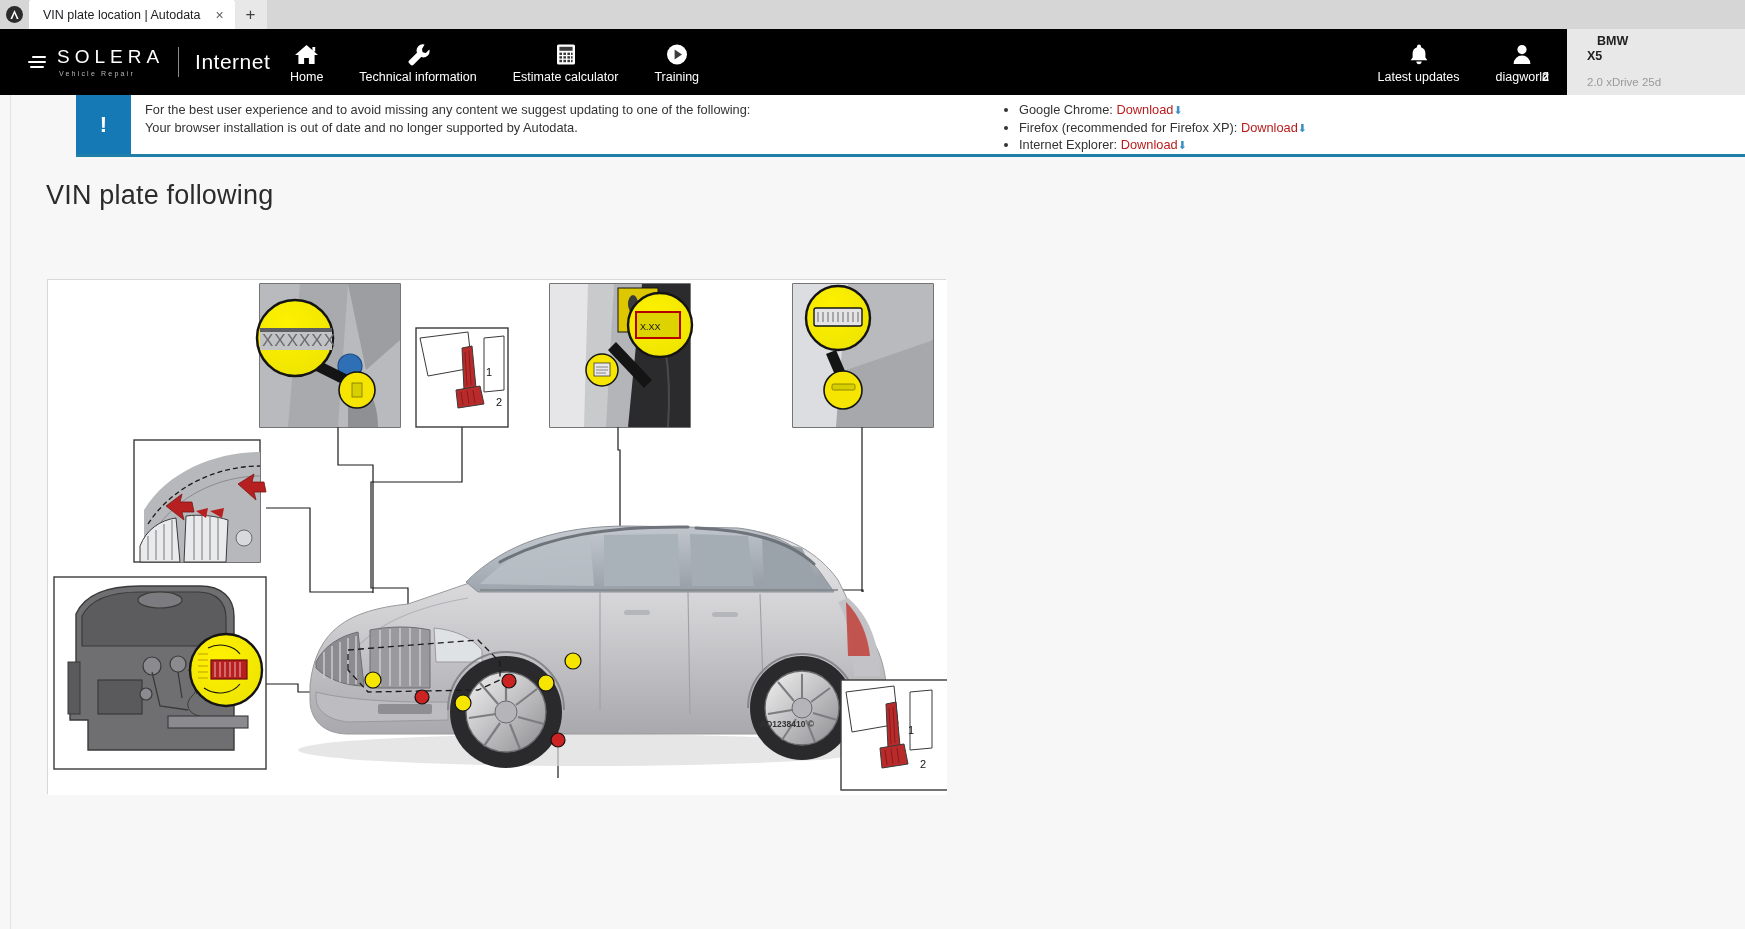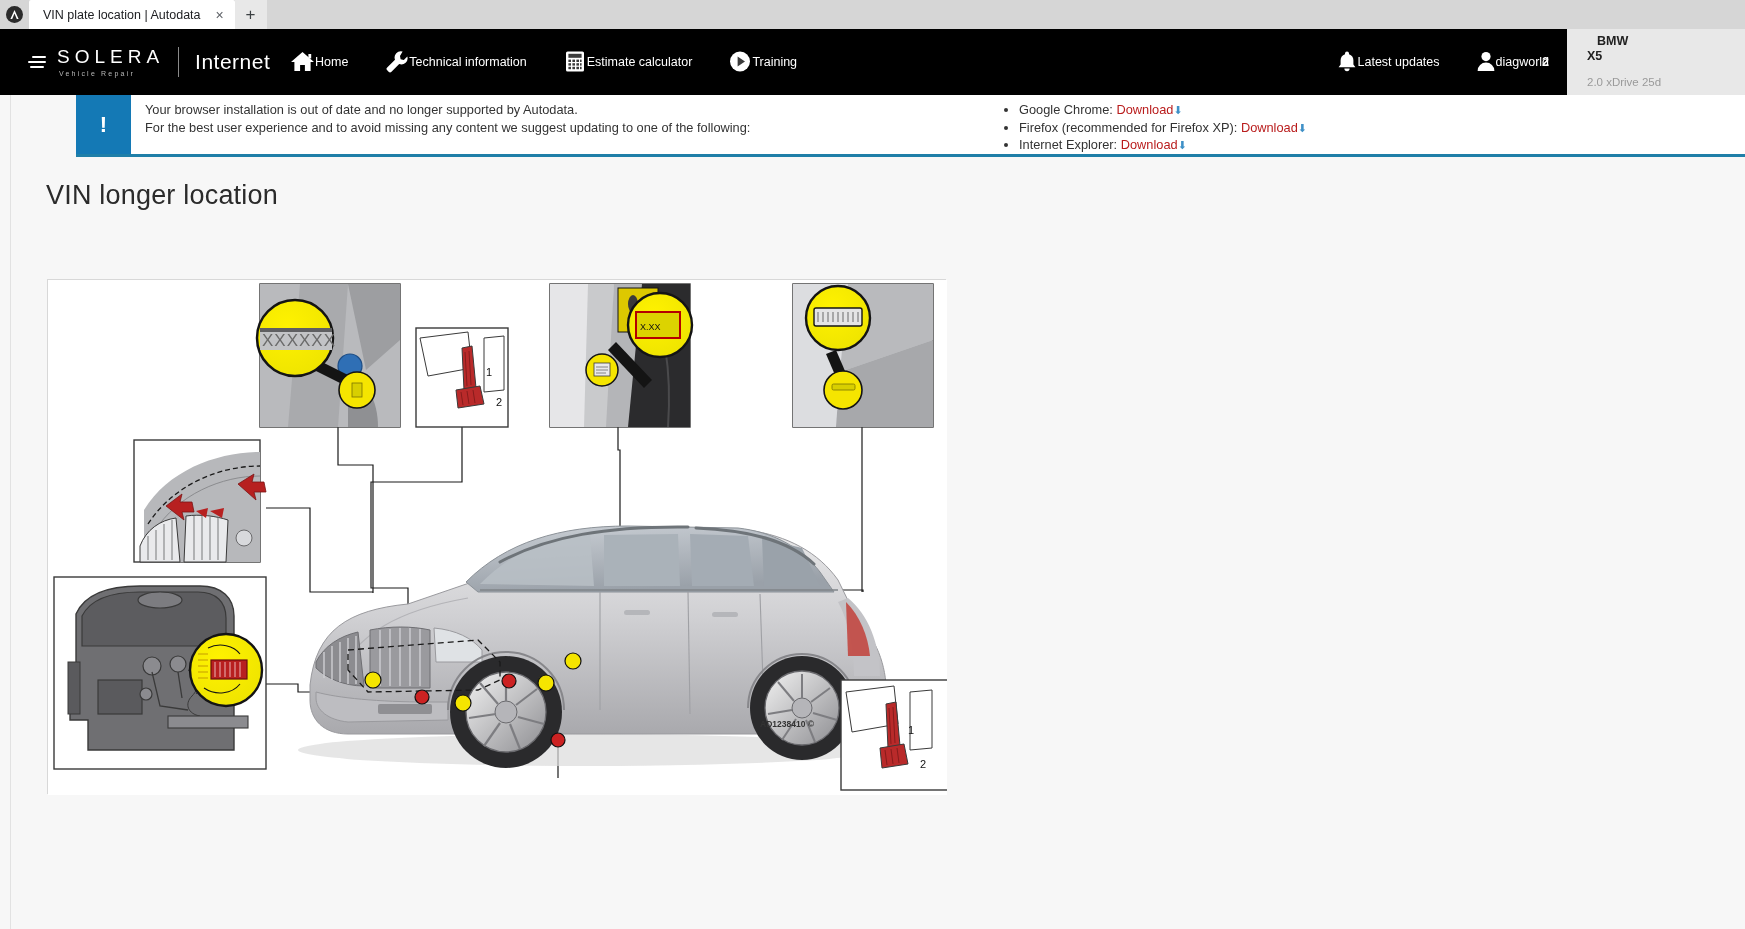--- a/index.html
+++ b/index.html
@@ -93,21 +93,21 @@
     width: 1px; height: 30px; background: #8a8a8a;
     margin: 0 16px 0 14px; align-self: center;
   }
   .brand-autodata {
     font-size: 21px; color: #fff; font-weight: 400; letter-spacing: 0.5px;
     align-self: center;
   }
 
   .main-nav { display: flex; align-items: stretch; }
   .nav-item {
-    display: flex; flex-direction: row;
+    display: flex; flex-direction: column;
     align-items: center; justify-content: center;
     padding: 0 18px; cursor: pointer;
     color: #ffffff; min-width: 62px;
   }
   .nav-icon { height: 26px; display: flex; align-items: flex-end; margin-bottom: 4px; }
   .nav-label { font-size: 12.5px; white-space: nowrap; }
 
   .header-spacer { flex: 1; }
 
   .header-right { display: flex; align-items: stretch; }
@@ -302,37 +302,37 @@
   </div>
 </div>
 
 <div class="page-body">
   <div class="content-shell">
 
     <div class="banner">
       <div class="banner-icon-box">!</div>
       <div class="banner-body">
         <div class="banner-left">
+          <div class="banner-line">For the best user experience and to avoid missing any content we suggest updating to one of the following:</div>
           <div class="banner-line">Your browser installation is out of date and no longer supported by Autodata.</div>
-          <div class="banner-line">For the best user experience and to avoid missing any content we suggest updating to one of the following:</div>
         </div>
         <div class="banner-right">
           <ul class="banner-list">
             <li><span>Google Chrome:</span>
               <span class="dl-link">Download</span><span class="dl-arrow">⬇</span></li>
             <li><span>Firefox (recommended for Firefox XP):</span>
               <span class="dl-link">Download</span><span class="dl-arrow">⬇</span></li>
             <li><span>Internet Explorer:</span>
               <span class="dl-link">Download</span><span class="dl-arrow">⬇</span></li>
           </ul>
         </div>
       </div>
     </div>
 
-    <div class="page-title">VIN longer location</div>
+    <div class="page-title">VIN plate following</div>
 
     <div class="diagram-card">
       <svg class="diagram-svg" viewBox="0 0 899 515">
         <defs>
           <linearGradient id="bodyGrad" x1="0" y1="0" x2="0" y2="1">
             <stop offset="0%" stop-color="#e9e9ea"></stop>
             <stop offset="45%" stop-color="#cfcfd2"></stop>
             <stop offset="100%" stop-color="#a9a9ad"></stop>
           </linearGradient>
           <linearGradient id="glassGrad" x1="0" y1="0" x2="0.3" y2="1">

